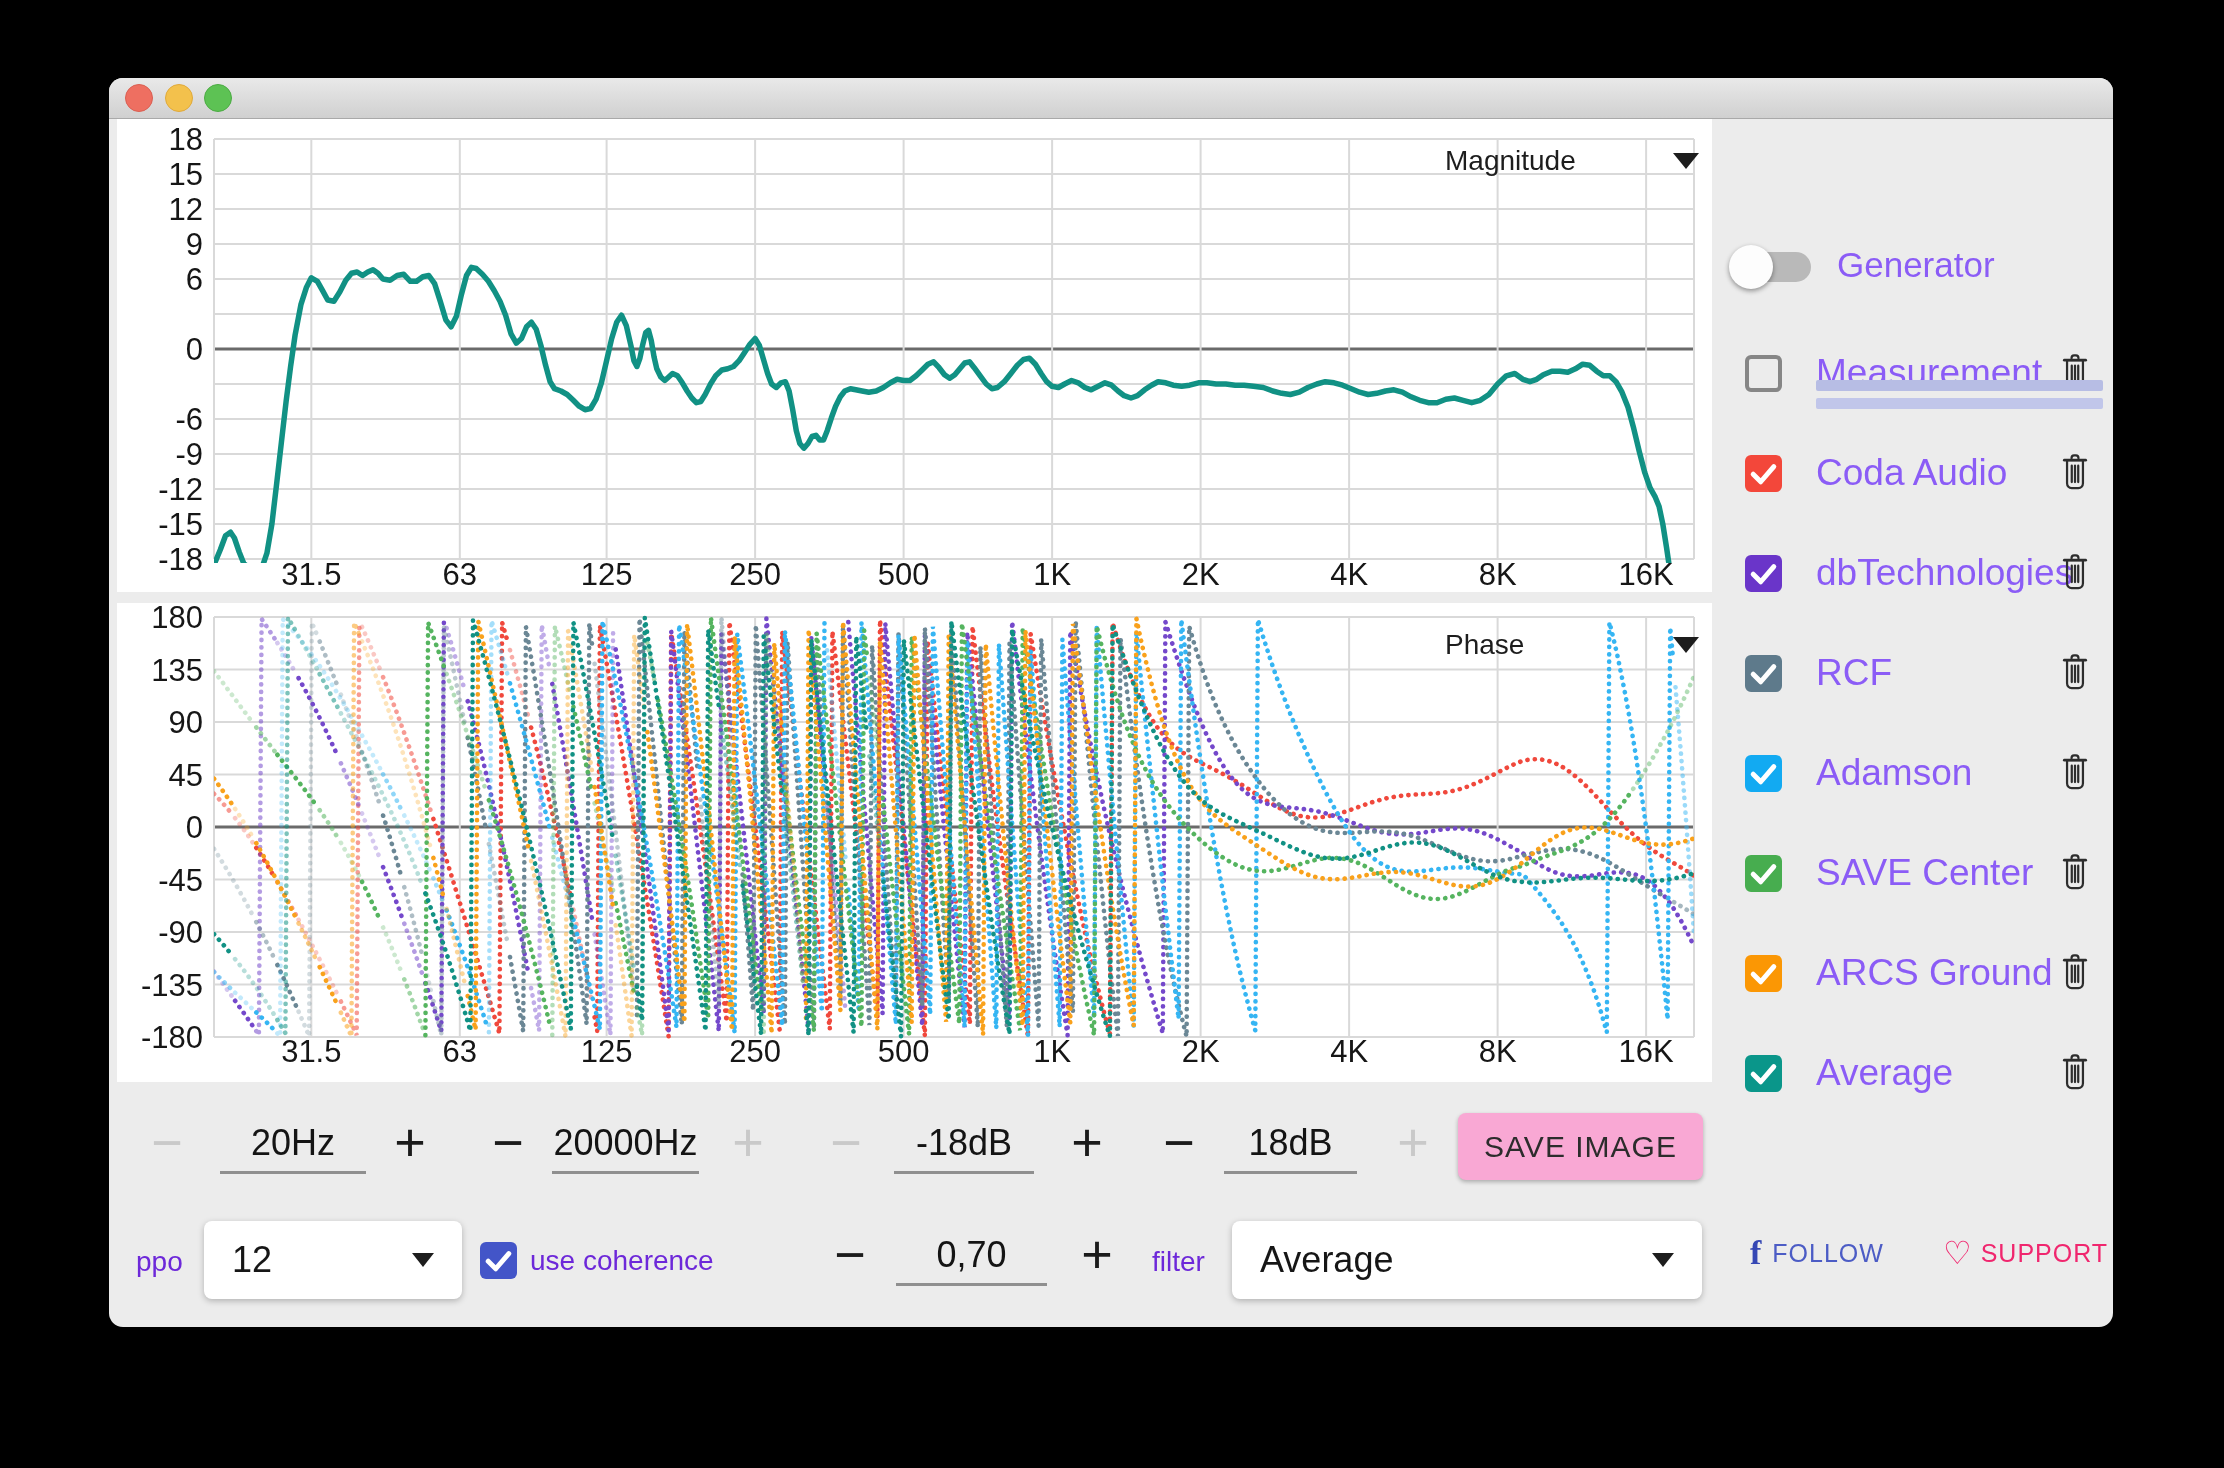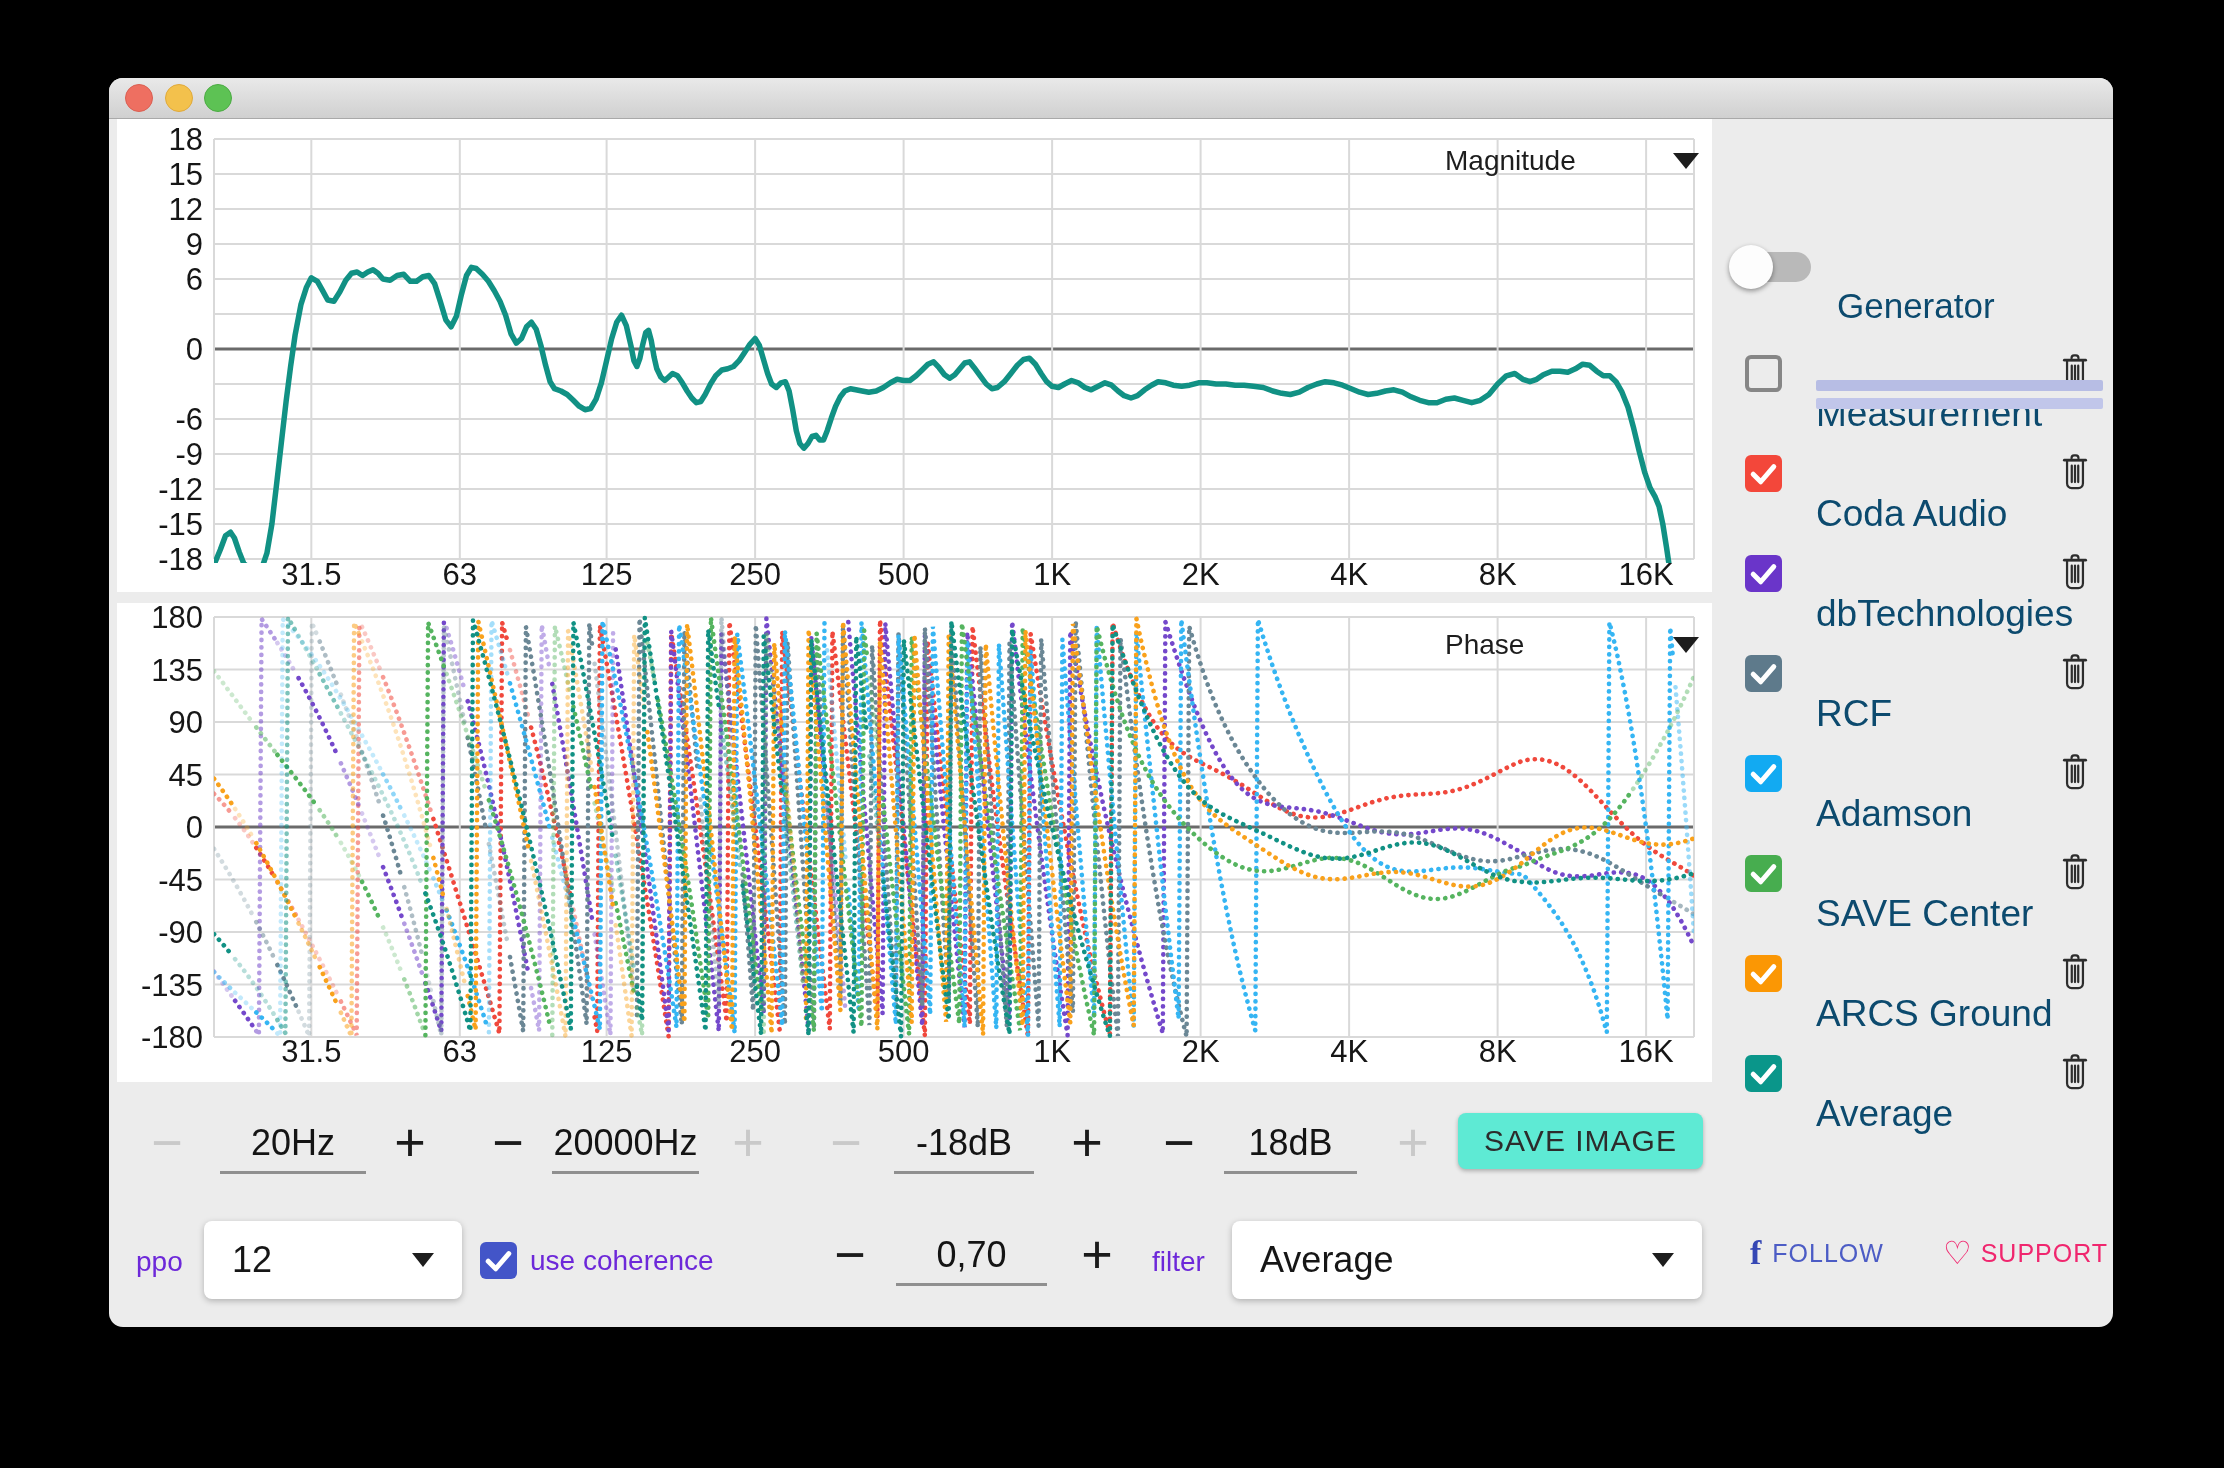--- a/index.html
+++ b/index.html
@@ -27,37 +27,37 @@
                  font-size:28px; color:#1d1d1d; cursor:pointer; }
   .caret { width:0; height:0; border-left:13px solid transparent; border-right:13px solid transparent;
            border-top:16px solid #1d1d1d; }
   .caret.sm { border-left-width:11px; border-right-width:11px; border-top-width:14px; }
   
   .glyph { position:absolute; width:64px; text-align:center; font-size:54px; line-height:56px;
            color:#1b1b1b; cursor:pointer; user-select:none; }
   .glyph.dis { color:#c9c9c9; cursor:default; }
   .field { position:absolute; height:56px; text-align:center; font-size:36px; line-height:50px;
            color:#141414; border-bottom:3px solid #8f8f8f; }
-  .btn-save { position:absolute; left:1349px; top:1035px; width:245px; height:56px;
-              background:#5eead4; border-radius:8px; box-shadow:0 2px 4px rgba(0,0,0,.28);
+  .btn-save { position:absolute; left:1349px; top:1035px; width:245px; height:67px;
+              background:#f9a8d4; border-radius:8px; box-shadow:0 2px 4px rgba(0,0,0,.28);
               font-size:30px; letter-spacing:1px; color:#2c2c2c;
               display:flex; align-items:center; justify-content:center; cursor:pointer; }
   .dd { position:absolute; background:#fff; border-radius:8px; box-shadow:0 2px 6px rgba(0,0,0,.25);
         display:flex; align-items:center; font-size:36px; color:#161616; cursor:pointer; }
   .dd .label { padding-left:28px; flex:1; }
   .dd .caret { margin-right:28px; }
   .small-label { position:absolute; font-size:28px; color:#6d28d9; }
   .cb { position:absolute; width:37px; height:37px; border-radius:6px; cursor:pointer; }
   .cb svg { position:absolute; left:2px; top:2px; }
   .cb.unchecked { background:transparent; border:4px solid #868686; }
   
   .toggle-track { position:absolute; width:76px; height:30px; border-radius:15px; background:#b9b9b9; cursor:pointer; }
   .toggle-knob  { position:absolute; width:44px; height:44px; border-radius:50%; background:#fdfdfd;
                   box-shadow:0 2px 5px rgba(0,0,0,.4); cursor:pointer; }
-  .mrow-label { position:absolute; font-size:37px; color:#0c4a6e; white-space:nowrap;margin-top:41px; }
+  .mrow-label { position:absolute; font-size:37px; color:#8b5cf6; white-space:nowrap; }
   .trash { position:absolute; width:30px; height:36px; cursor:pointer; }
   .meter { position:absolute; height:11px; border-radius:2px; }
   .footer-link { position:absolute; display:flex; align-items:center; font-size:25px;
                  letter-spacing:1px; cursor:pointer; }
   .fb-f { font-size:34px; font-weight:bold; margin-right:10px; font-family:"Liberation Serif", serif; }
   .heart { font-size:32px; margin-right:8px; }
 </style>
 </head>
 <body>
 

